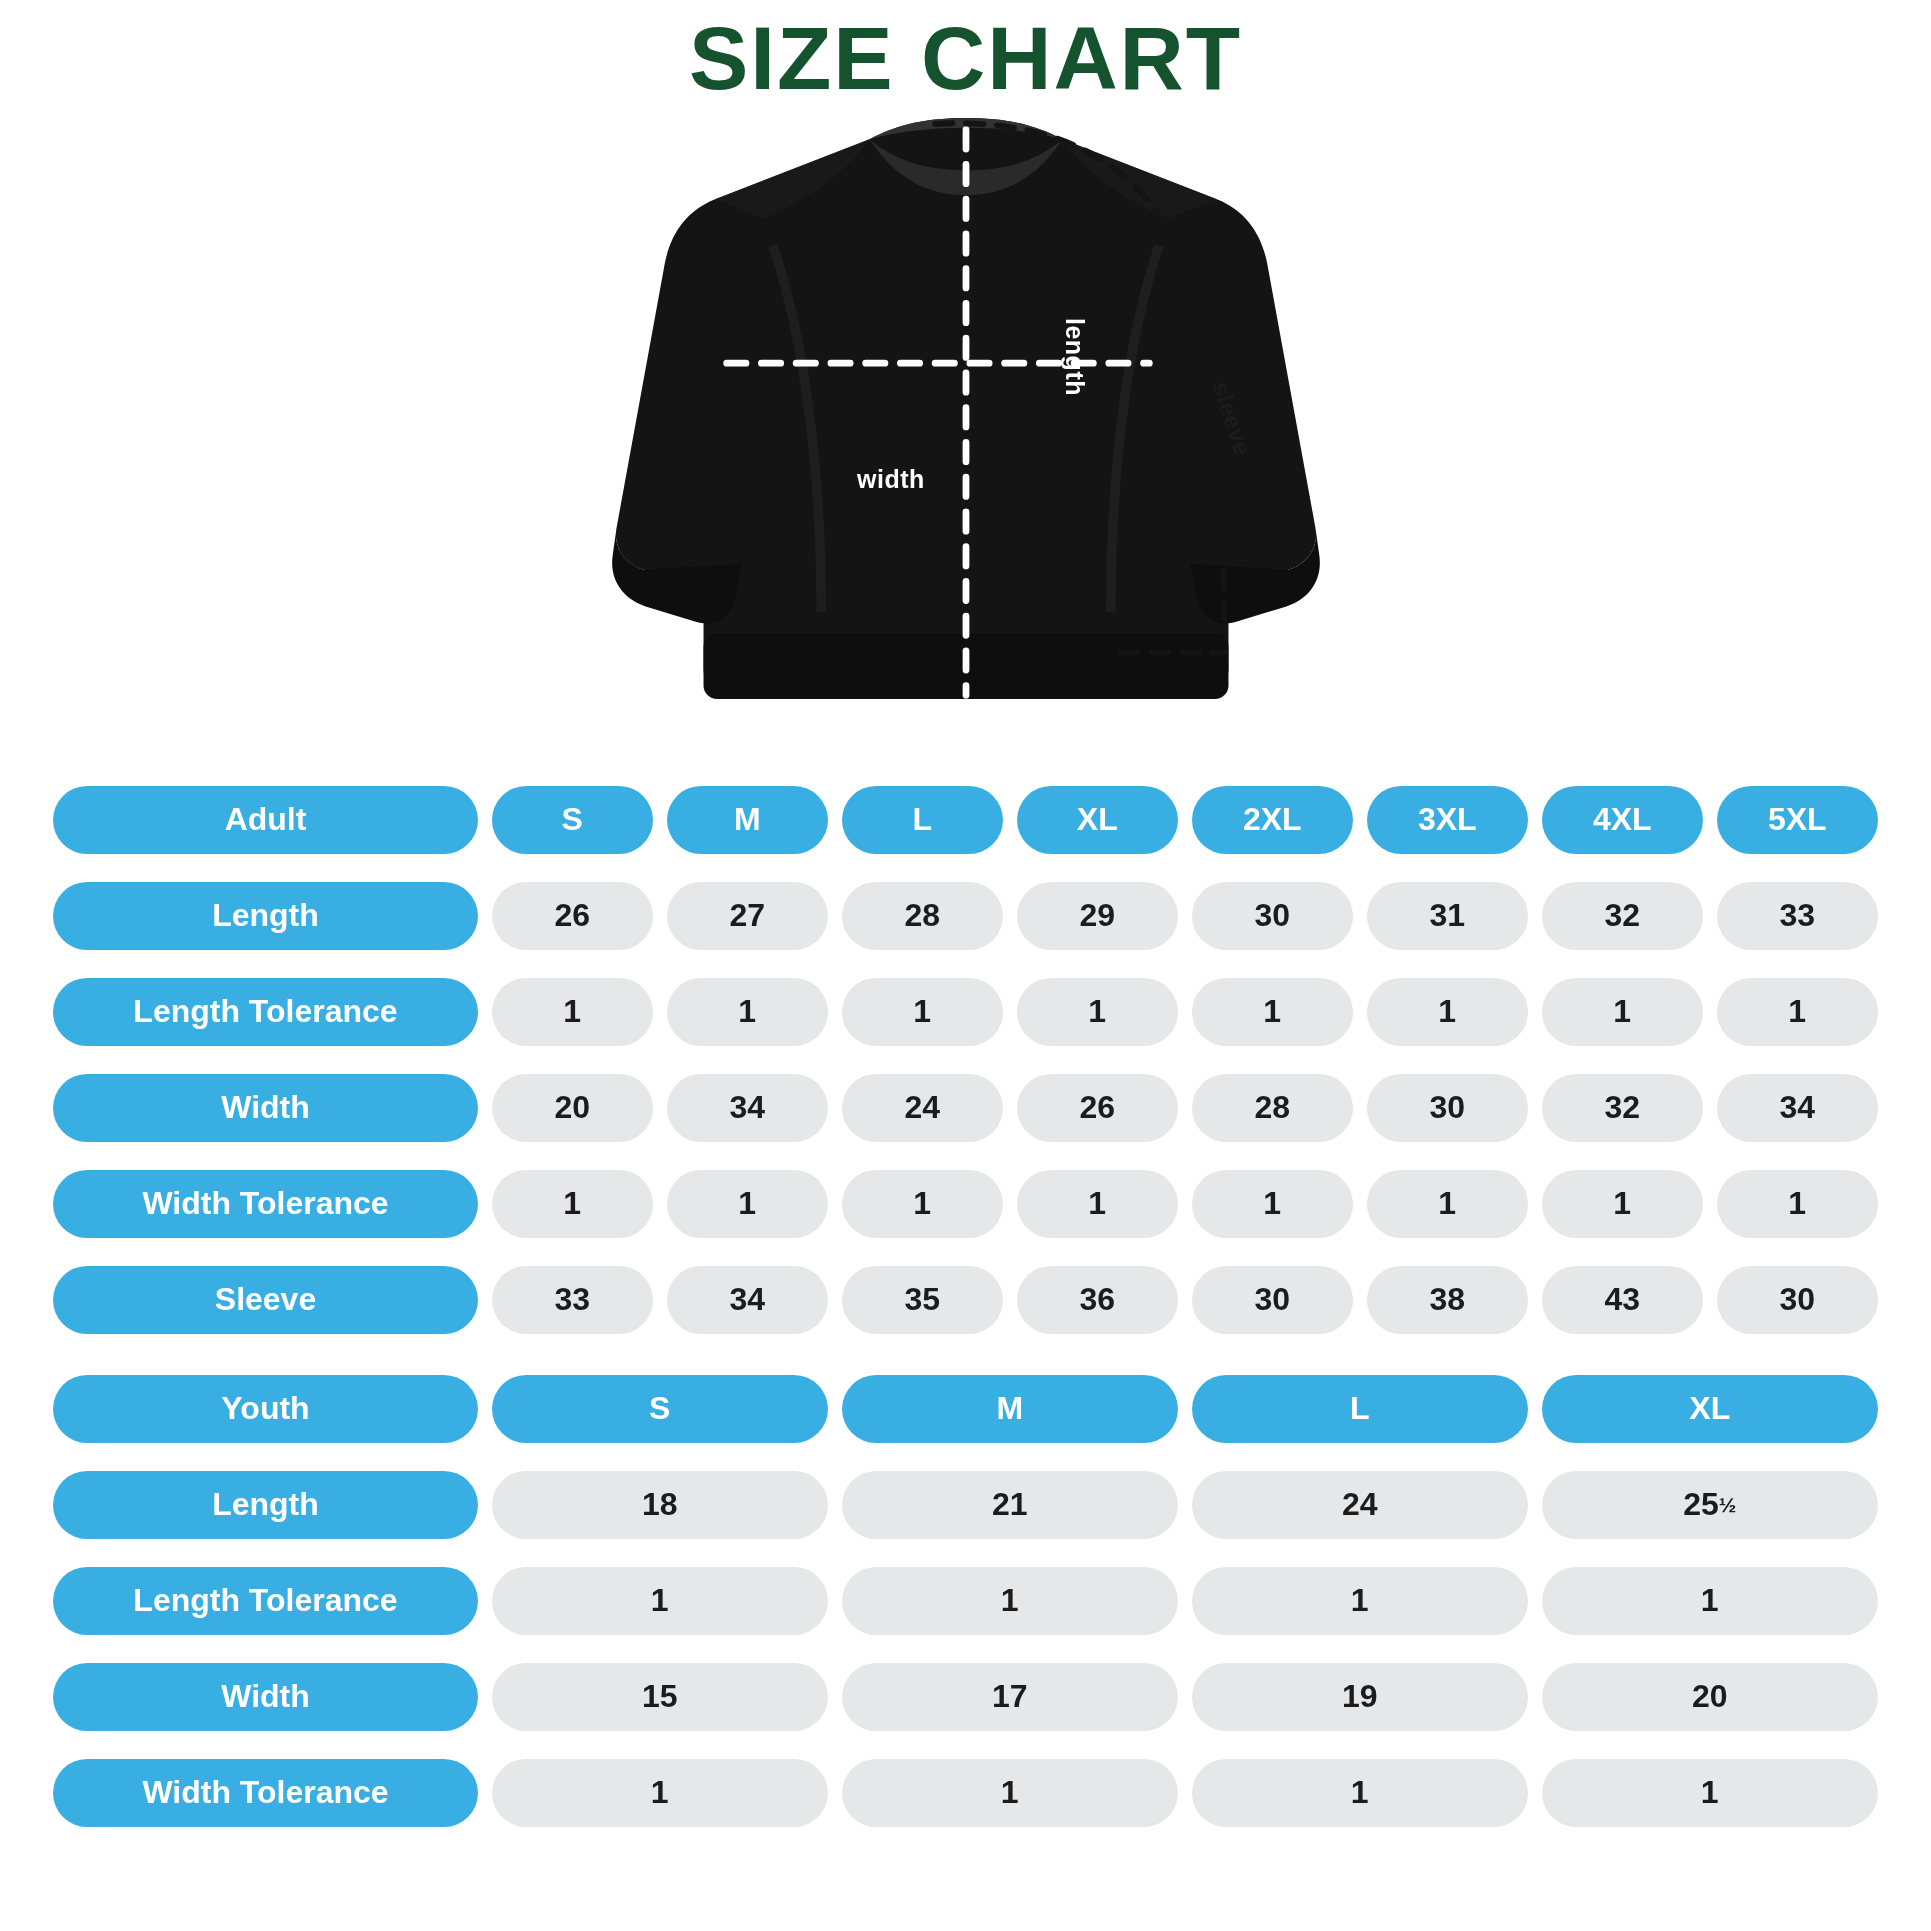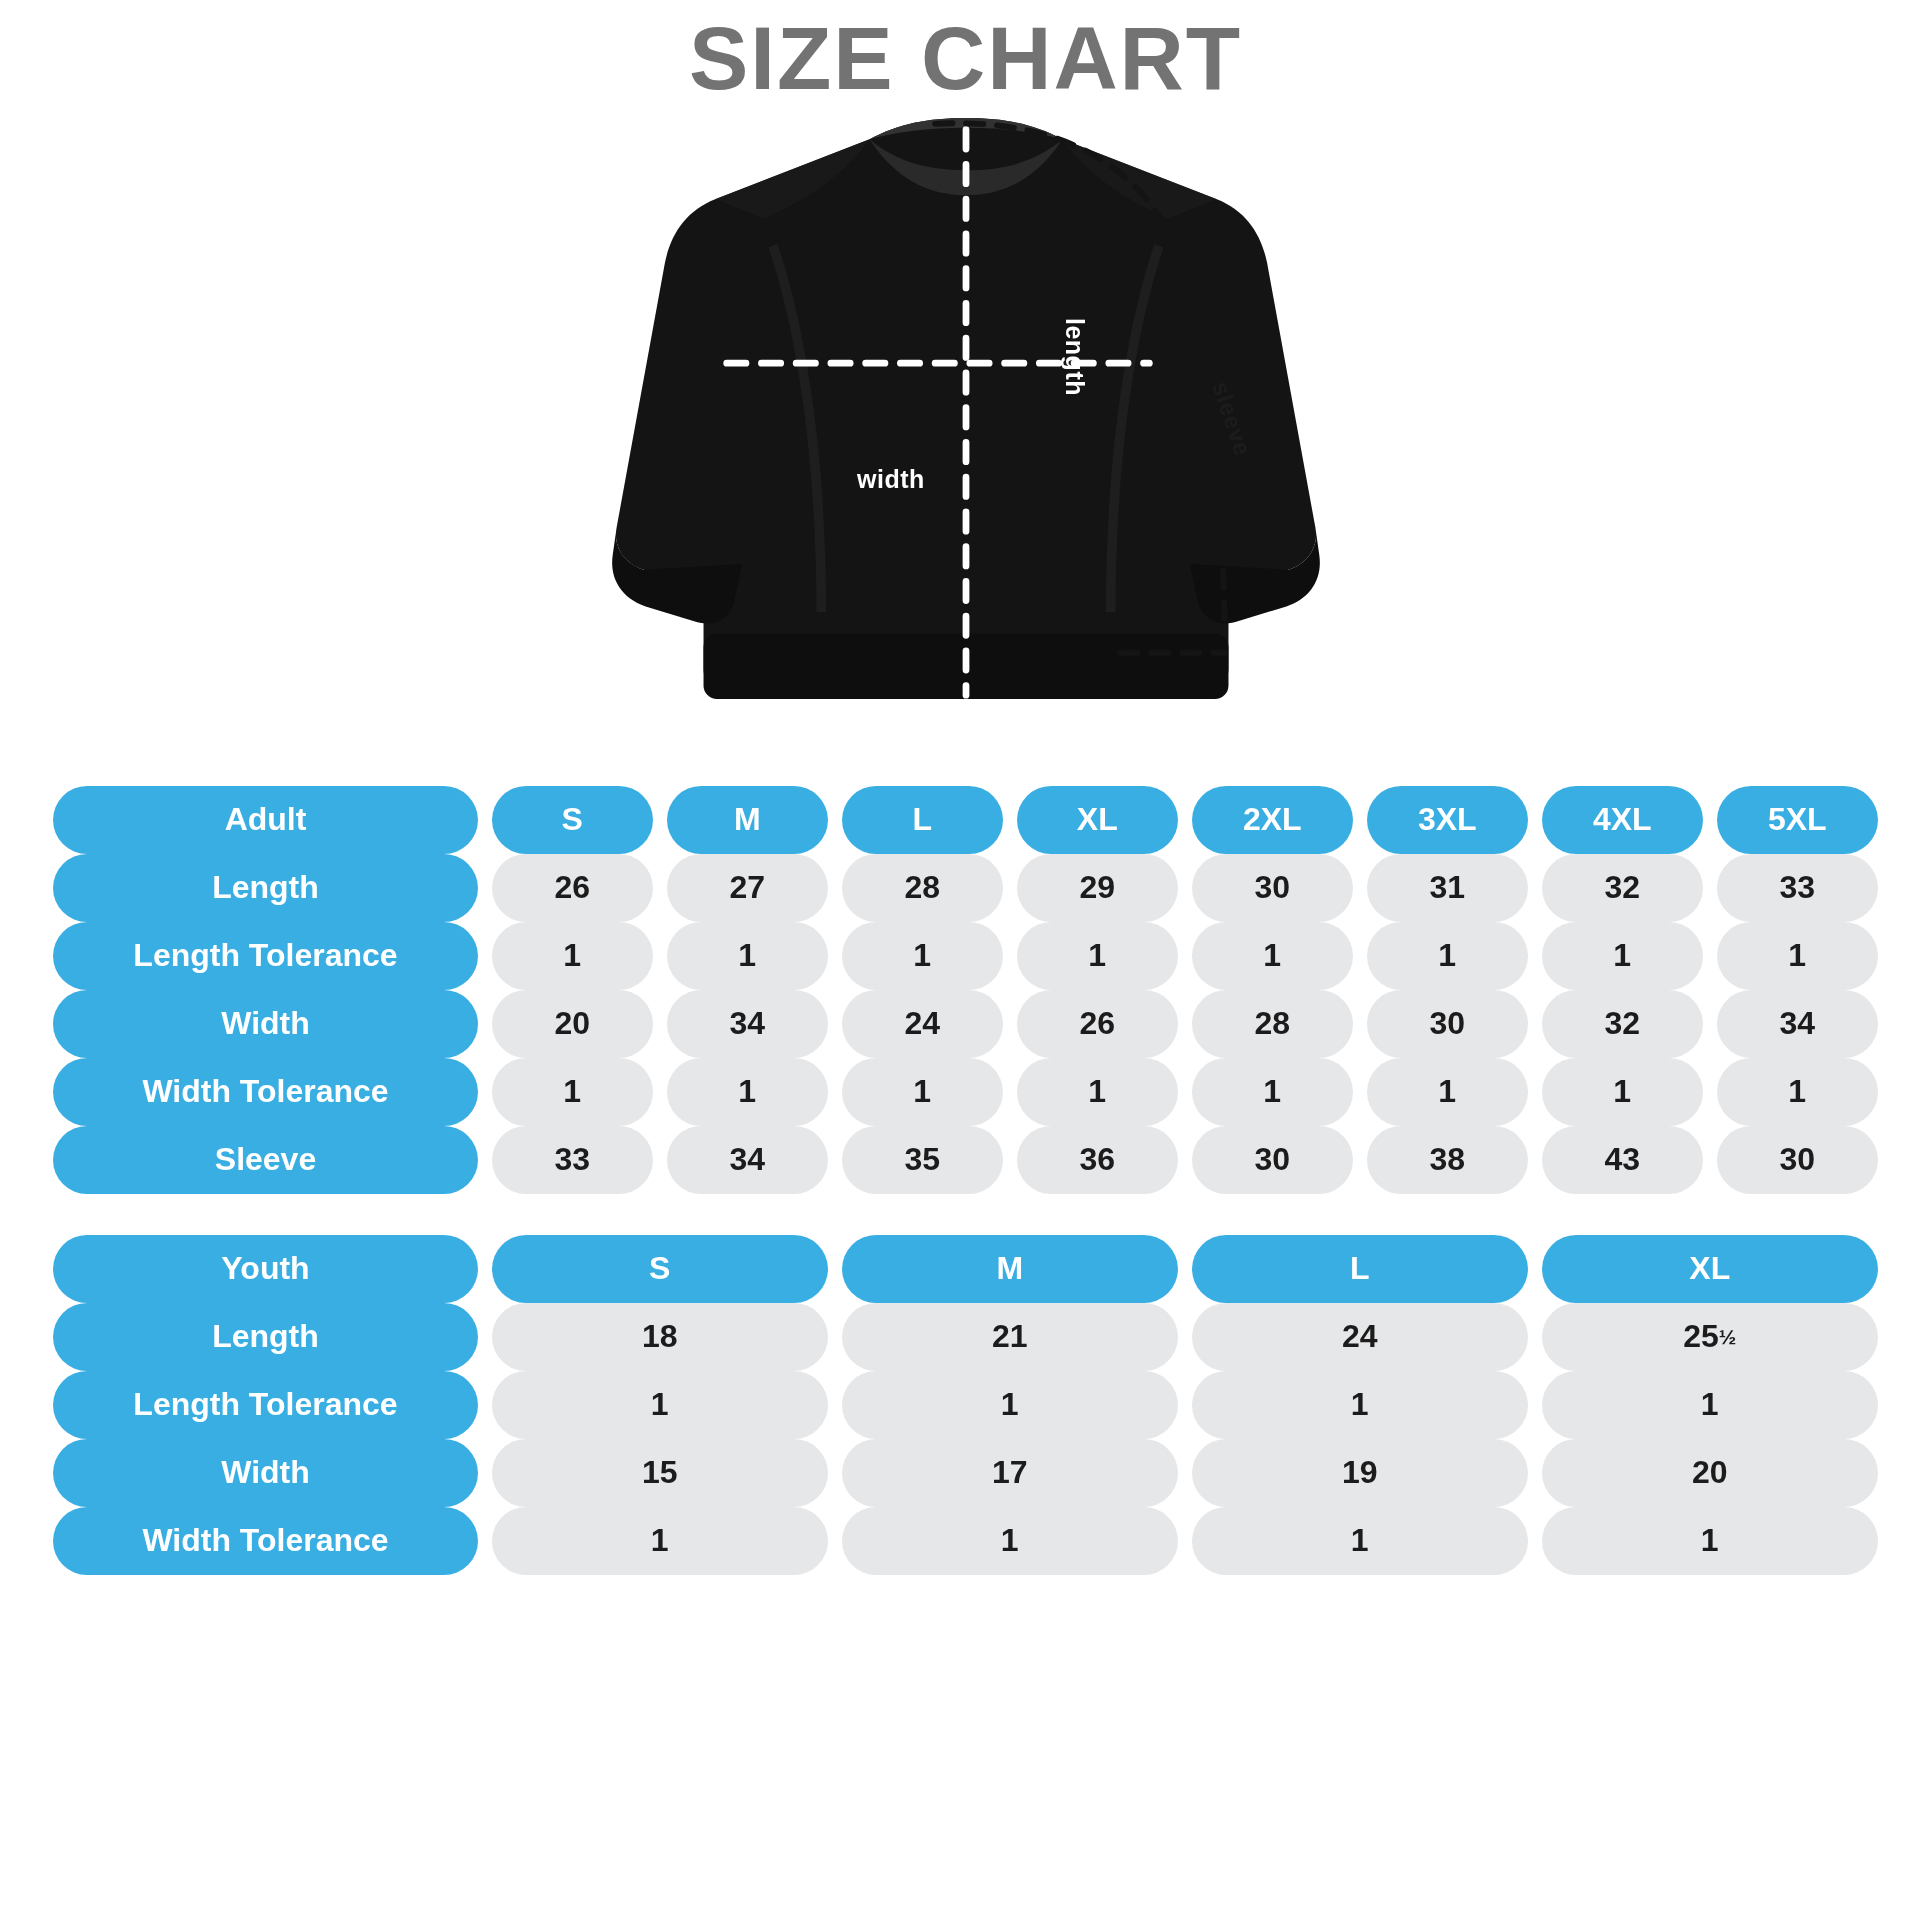--- a/index.html
+++ b/index.html
@@ -18,21 +18,21 @@
     position: relative;
     width: 1931px;
     height: 1931px;
     box-sizing: border-box;
   }
   .title {
     text-align: center;
     font-size: 89px;
     font-weight: bold;
     letter-spacing: 1.9px;
-    color: #737373;
+    color: #14532d;
     padding-top: 13.5px;
     line-height: 1.0;
   }
 
   
   .garment-wrap {
     position: relative;
     width: 1931px;
     height: 666px;
     margin-top: 7.7px;
@@ -61,21 +61,21 @@
     color: #1c1c1c;
     transform: rotate(72deg);
     transform-origin: left top;
     font-size: 24px;
   }
 
   
   .table {
     display: flex;
     flex-direction: column;
-    gap: 0;
+    gap: 28px;
     padding: 0 53px;
     box-sizing: border-box;
   }
   .table.adult { margin-top: 9.7px; }
   .table.youth { margin-top: 41px; }
 
   .row {
     display: flex;
     align-items: stretch;
     gap: 13.5px;

